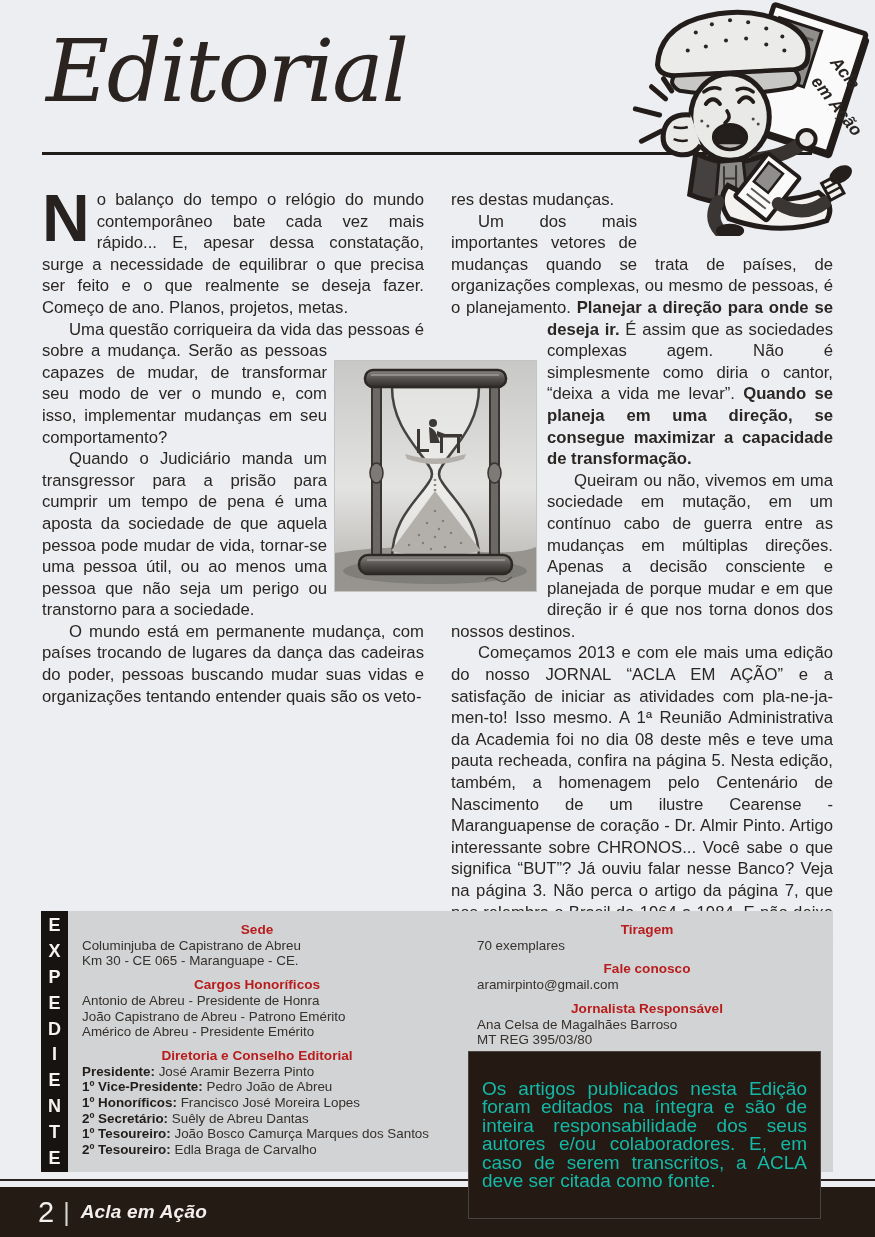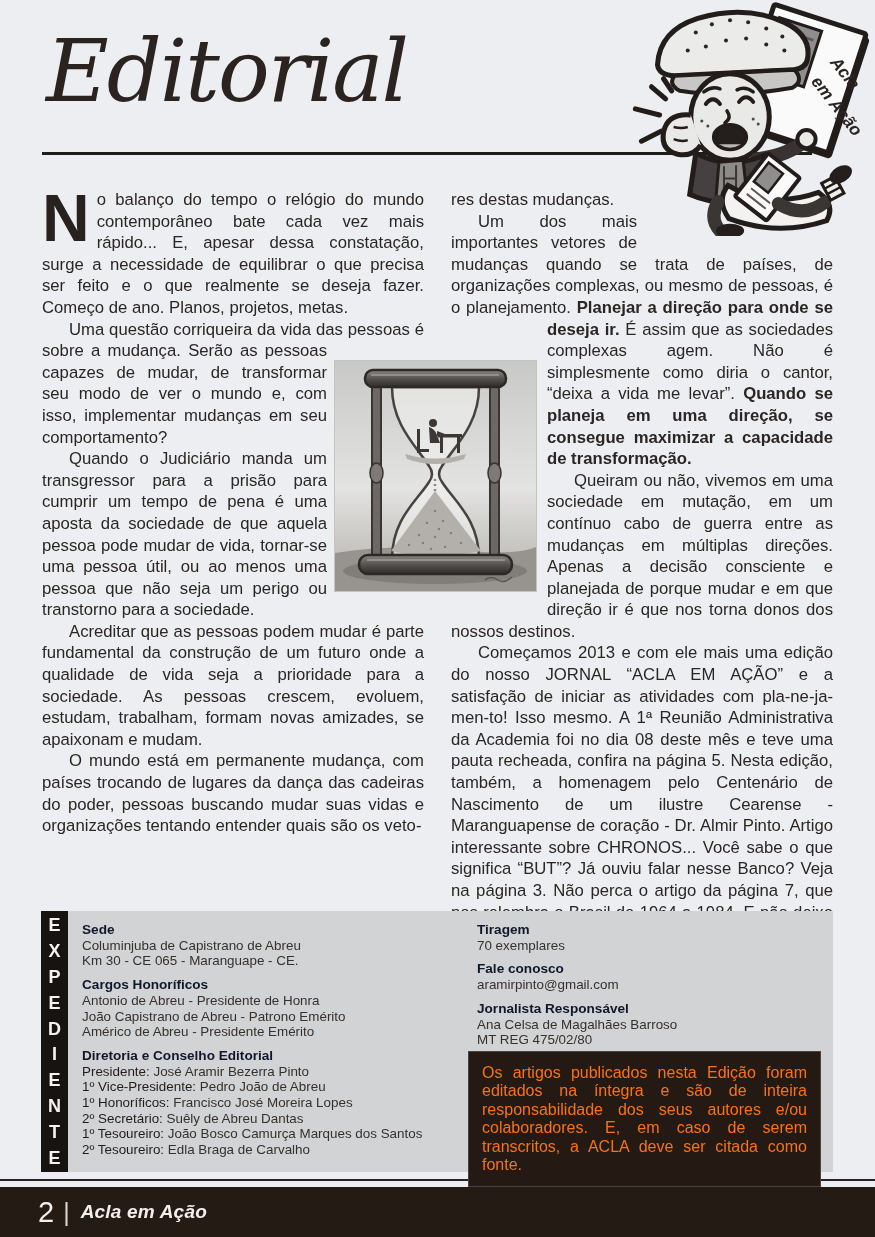--- a/index.html
+++ b/index.html
@@ -34,27 +34,27 @@
   .expediente{position:absolute;left:41px;top:911px;width:792px;height:261px;background:#d2d3d5;z-index:3;}
   .exp-bar{
     position:absolute;left:0;top:0;width:27px;height:100%;background:#171310;
     display:flex;flex-direction:column;justify-content:space-between;
     padding:5px 0;box-sizing:border-box;text-align:center;
   }
   .exp-bar span{color:#f5f3f0;font-weight:700;font-size:18px;line-height:1;}
   .exp-left{position:absolute;left:41px;top:11px;width:350px;font-size:13.4px;line-height:15.7px;}
   .exp-right{position:absolute;left:436px;top:11px;width:340px;font-size:13.4px;line-height:15.7px;}
   .exp-sec{margin-bottom:8px;}
-  .exp-sec h4{margin:0;font-size:13.6px;font-weight:700;line-height:15.7px;color:#0f172a;}
+  .exp-sec h4{margin:0;font-size:13.6px;font-weight:700;line-height:15.7px;color:#b91c1c;text-align:center;}
   .exp-sec div{color:#35312d;}
-  .exp-role{font-weight:400;color:#211d1a;}
+  .exp-role{font-weight:700;color:#211d1a;}
   .notice{
     position:absolute;left:427px;top:140px;width:353px;box-sizing:border-box;
-    background:#241a13;color:#f97316;padding:12px 13px;
-    font-size:16px;line-height:18.4px;text-align:justify;
+    background:#241a13;color:#14b8a6;padding:28px 13px;
+    font-size:19px;line-height:18.4px;text-align:justify;
     border:1px solid #494442;
   }
   
   .footer-line{position:absolute;left:0;top:1179px;width:875px;height:2px;background:#2a2320;}
   .footer-bar{
     position:absolute;left:0;top:1187px;width:875px;height:50px;background:#241b14;
     display:flex;align-items:center;color:#f2efec;
   }
   .footer-num{font-size:29px;font-weight:400;margin-left:38px;}
   .footer-sep{font-size:25px;font-weight:200;color:#d8d5d1;margin:0 11px 0 9px;}
@@ -146,21 +146,20 @@
       <path d="M0,6 h15 M0,12 h15" stroke="#221d1b" stroke-width="2.5"></path>
     </g>
     <ellipse cx="262" cy="171" rx="12" ry="8" fill="#241f1d" transform="rotate(-30 262 171)"></ellipse>
   </svg>
 
   <div class="col col-left">
     <div class="spacer-hg-left"></div>
     <p><span class="dropcap">N</span><span>o balanço do tempo o relógio do mundo contemporâneo bate cada vez mais rápido... E, apesar dessa constatação, surge a necessidade de equilibrar o que precisa ser feito e o que realmente se deseja fazer. Começo de ano. Planos, projetos, metas.</span></p>
     <p class="ind">Uma questão corriqueira da vida das pessoas é sobre a mudança. Serão as pessoas capazes de mudar, de transformar seu modo de ver o mundo e, com isso, implementar mudanças em seu comportamento?</p>
     <p class="ind">Quando o Judiciário manda um transgressor para a prisão para cumprir um tempo de pena é uma aposta da sociedade de que aquela pessoa pode mudar de vida, tornar-se uma pessoa útil, ou ao menos uma pessoa que não seja um perigo ou transtorno para a sociedade.</p>
-    <p class="ind">Acreditar que as pessoas podem mudar é parte fundamental da construção de um futuro onde a qualidade de vida seja a prioridade para a sociedade. As pessoas crescem, evoluem, estudam, trabalham, formam novas amizades, se apaixonam e mudam.</p>
     <p class="ind">O mundo está em permanente mudança, com países trocando de lugares da dança das cadeiras do poder, pessoas buscando mudar suas vidas e organizações tentando entender quais são os veto-</p>
   </div>
 
   <div class="col col-right">
     <div class="spacer-mascot"></div>
     <div class="spacer-hg-right"></div>
     <p>res destas mudanças.</p>
     <p class="ind"><span>Um dos mais importantes vetores de mudanças quando se trata de países, de organizações complexas, ou mesmo de pessoas, é o planejamento. </span><b>Planejar a direção para onde se deseja ir.</b><span> É assim que as sociedades complexas agem. Não é simplesmente como diria o cantor, “deixa a vida me levar”. </span><b>Quando se planeja em uma direção, se consegue maximizar a capacidade de transformação.</b></p>
     <p class="ind">Queiram ou não, vivemos em uma sociedade em mutação, em um contínuo cabo de guerra entre as mudanças em múltiplas direções. Apenas a decisão consciente e planejada de porque mudar e em que direção ir é que nos torna donos dos nossos destinos.</p>
     <p class="ind">Começamos 2013 e com ele mais uma edição do nosso JORNAL “ACLA EM AÇÃO” e a satisfação de iniciar as atividades com pla-ne-ja-men-to! Isso mesmo. A 1ª Reunião Administrativa da Academia foi no dia 08 deste mês e teve uma pauta recheada, confira na página 5. Nesta edição, também, a homenagem pelo Centenário de Nascimento de um ilustre Cearense - Maranguapense de coração - Dr. Almir Pinto. Artigo interessante sobre CHRONOS... Você sabe o que significa “BUT”? Já ouviu falar nesse Banco? Veja na página 3. Não perca o artigo da página 7, que nos relembra o Brasil de 1964 a 1984. E não deixe de ver o regulamento do IX Concurso de Trovas da UBT Maranguape, nem a poesia sobre o Natal Sertanejo. Boa Leitura e contamos sempre com sua colaboração!</p>
@@ -268,21 +267,21 @@
         <h4>Tiragem</h4>
         <div>70 exemplares</div>
       </div>
       <div class="exp-sec">
         <h4>Fale conosco</h4>
         <div>aramirpinto@gmail.com</div>
       </div>
       <div class="exp-sec">
         <h4>Jornalista Responsável</h4>
         <div>Ana Celsa de Magalhães Barroso</div>
-        <div>MT REG 475/02/80</div>
+        <div>MT REG 395/03/80</div>
       </div>
     </div>
 
     <div class="notice">Os artigos publicados nesta Edição foram editados na íntegra e são de inteira responsabilidade dos seus autores e/ou colaboradores. E, em caso de serem transcritos, a ACLA deve ser citada como fonte.</div>
   </div>
 
   <div class="footer-line"></div>
   <div class="footer-bar">
     <span class="footer-num">2</span>
     <span class="footer-sep">|</span>

